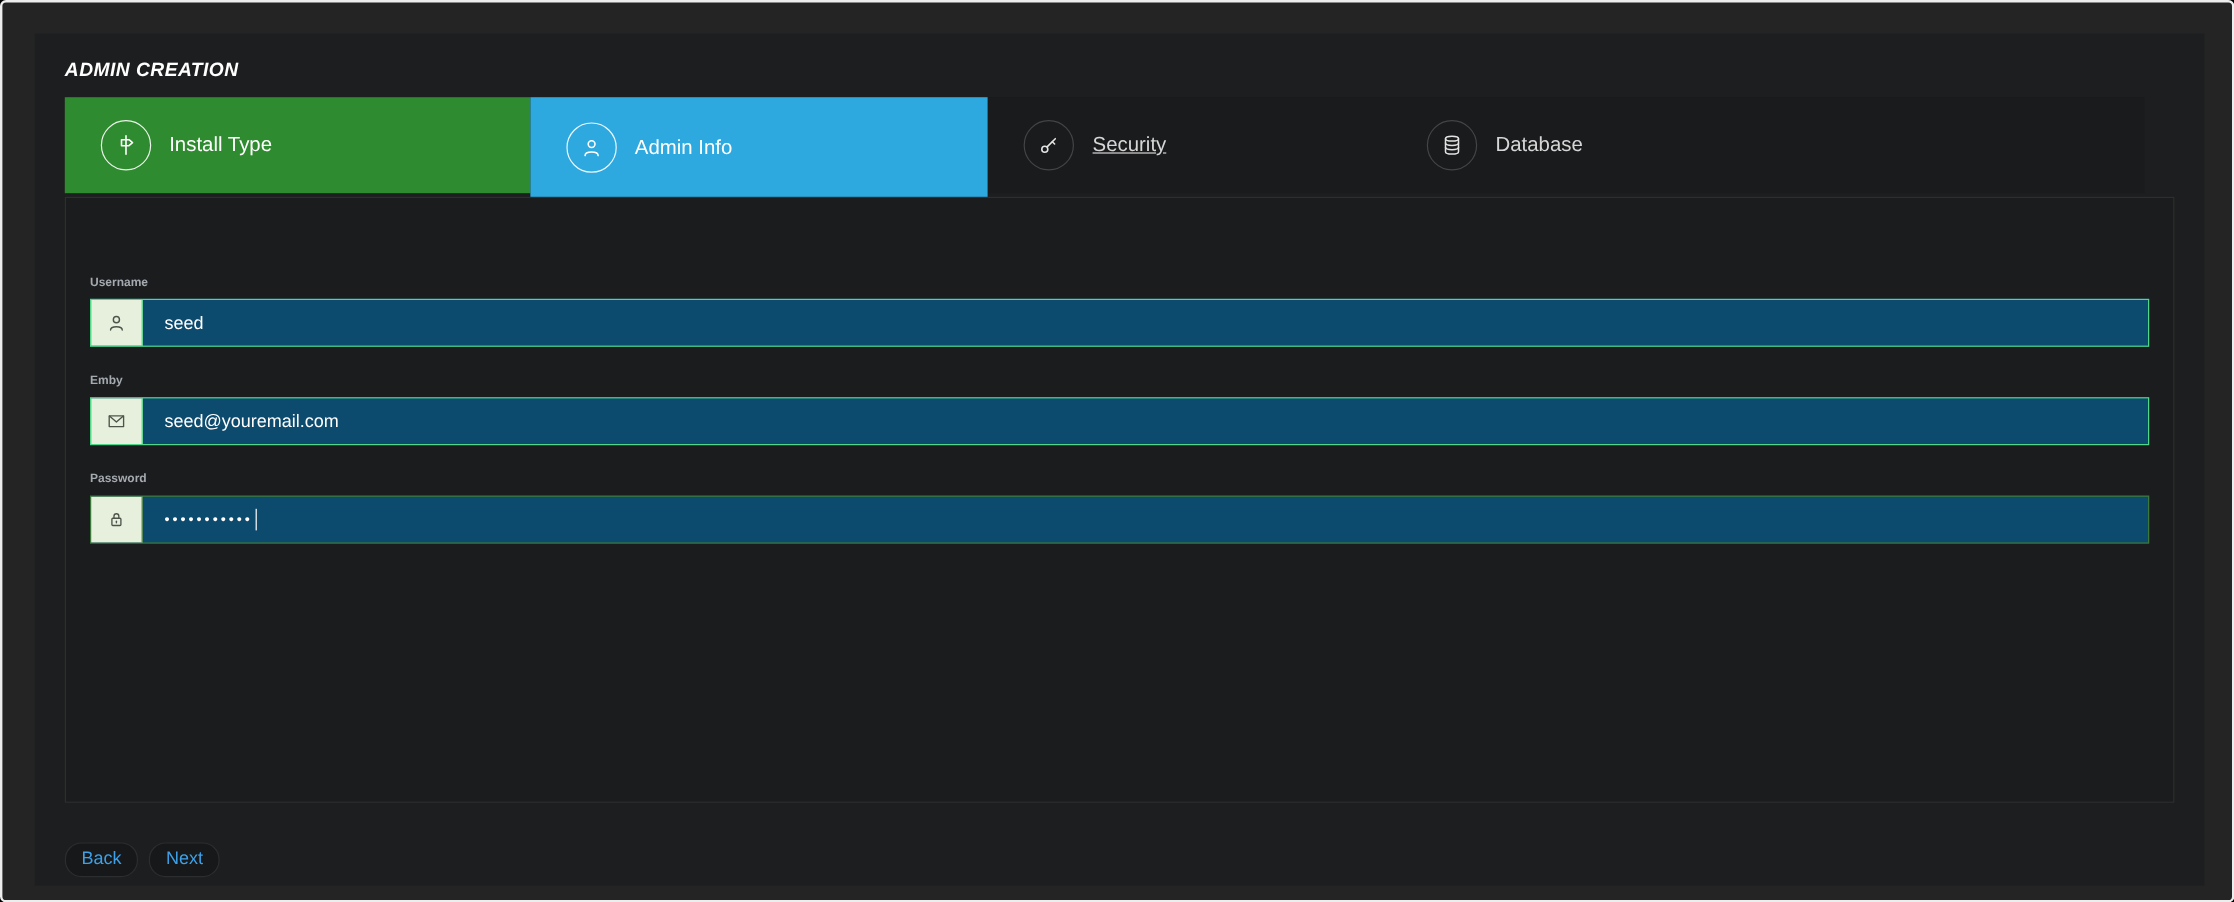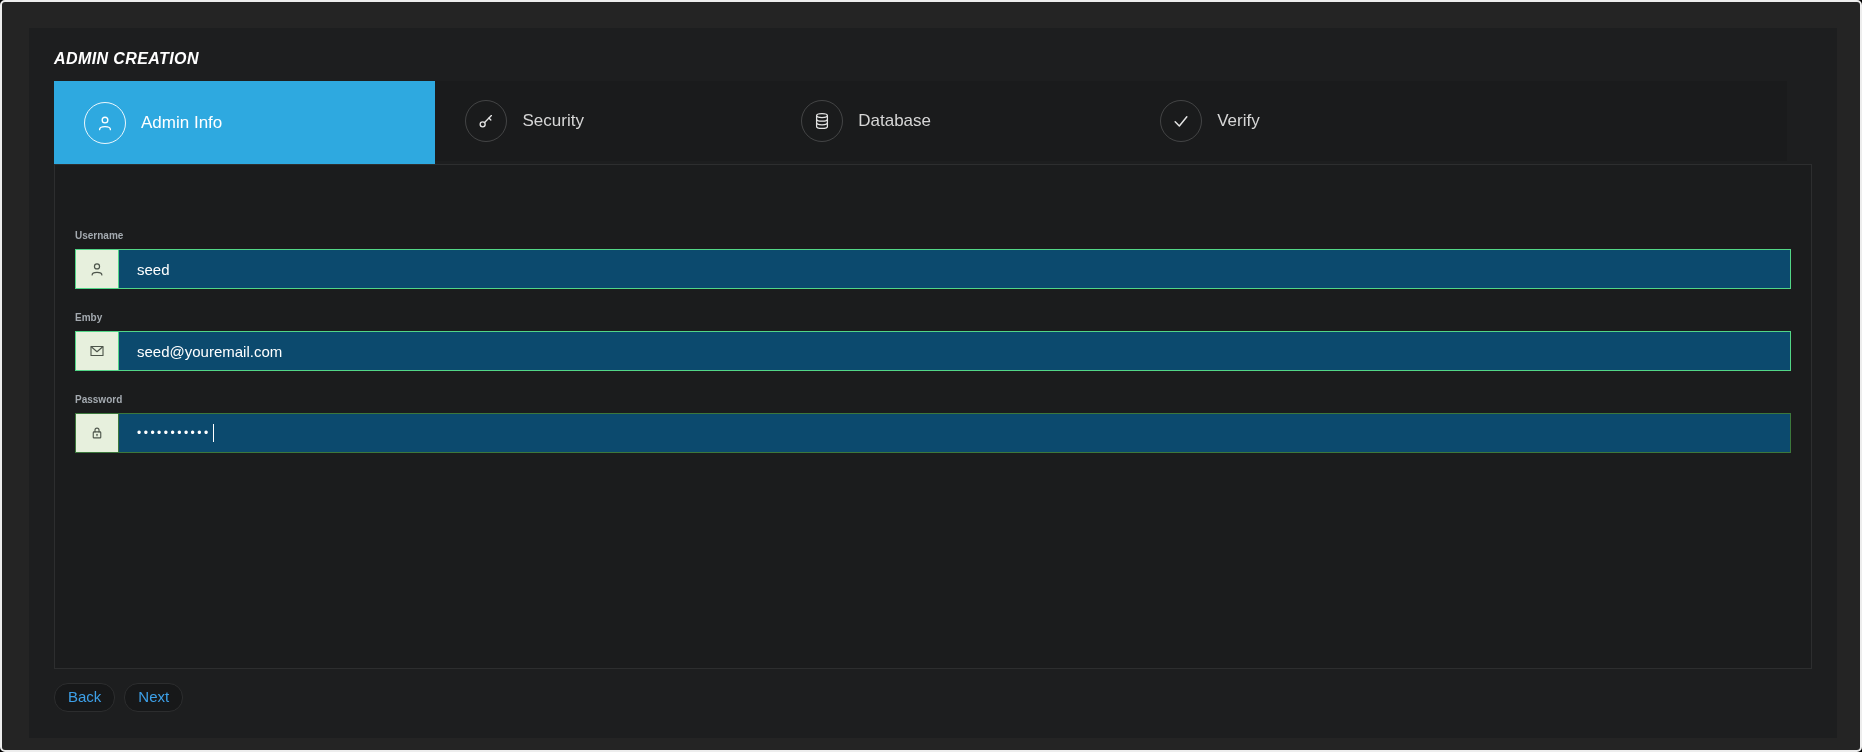--- a/index.html
+++ b/index.html
@@ -9,21 +9,21 @@
   .card-inner{padding:0 25px;}
   .card-title{margin:0;padding-top:22px;font-size:16px;font-weight:bold;color:#ffffff;letter-spacing:.4px;font-style:italic;}
   
   .tabs{display:flex;align-items:flex-start;height:83px;margin-top:13px;background:transparent;}
   .tabs::before{content:"";position:absolute;left:25px;right:25px;height:80px;background:#1a1b1c;}
   .tab{position:relative;display:flex;align-items:center;gap:15px;padding-left:30px;box-sizing:border-box;height:80px;color:#d6d6d6;font-size:17px;cursor:pointer;}
   .tab .step-circle{width:40px;height:40px;border-radius:50%;border:1px solid rgba(255,255,255,.18);display:flex;align-items:center;justify-content:center;flex:0 0 auto;color:#e3e3e3;}
   .tab.complete{background:#2f8b2f;color:#fff;}
   .tab.active{background:#2ea9e0;color:#fff;height:83px;}
   .tab.complete .step-circle,.tab.active .step-circle{border-color:rgba(255,255,255,.9);color:#fff;}
-  .tab.w1{width:22.07%;}.tab.w2{width:21.7%;}.tab.w3{width:19.1%;}.tab.w4{width:20.42%;}.tab.w5{width:16.71%;}
+  .tab.w1{width:22.07%;}.tab.w2{width:21.7%;}.tab.w3{width:19.1%;text-decoration:underline;}.tab.w4{width:20.42%;}.tab.w5{width:16.71%;}
   .tab svg{display:block;}
   
   .panel{box-sizing:border-box;height:505px;border:1px solid #2d2e2f;background:#1b1c1d;padding:37px 20px 0;}
   .notice{margin:0 16px;}
   .notice-header{height:60px;display:flex;align-items:center;padding:0 26px;background:#242527;border-bottom:2px solid #2ea9e0;}
   .notice-header .warn{color:#f2f2f2;margin-right:12px;display:flex;}
   .notice-title{color:#ffffff;font-weight:bold;font-size:16px;}
   .notice-controls{margin-left:auto;display:flex;align-items:center;gap:10px;}
   .notice-ctrl{background:none;border:none;color:#eeeeee;font-size:16px;line-height:1;padding:4px 8px;cursor:pointer;font-family:inherit;}
   .notice-body{box-sizing:border-box;height:88px;background:#2e2f31;padding:27px 16px 0;}
@@ -35,33 +35,42 @@
   .field-label{display:block;color:#a4aab0;font-weight:bold;font-size:10px;margin-bottom:8px;}
   .input-row{display:flex;align-items:stretch;height:40px;box-sizing:border-box;border:1px solid #52d687;background:#0c4a6e;}
   .input-row.pw{border-color:#3c783c;}
   .icon-box{width:42px;flex:0 0 auto;background:#e7f0dd;border-right:1px solid inherit;display:flex;align-items:center;justify-content:center;color:#4d554b;border-right:1px solid #52d687;}
   .input-row.pw .icon-box{border-right-color:#3c783c;}
   .text-input{flex:1;background:transparent;border:none;outline:none;color:#ffffff;font-size:15px;padding:0 0 0 18px;font-family:"Liberation Sans",sans-serif;}
   .pw-display{flex:1;display:flex;align-items:center;padding-left:18px;color:#ffffff;}
   .pw-dots{font-size:12px;letter-spacing:2.5px;line-height:1;}
   .caret{display:inline-block;width:1px;height:18px;background:#ffffff;margin-left:2px;}
   
-  .footer{display:flex;gap:9px;margin-top:14px;}
+  .footer{display:flex;gap:9px;margin-top:33px;}
   .btn{background:rgba(0,0,0,.18);border:1px solid #2c2d2e;border-radius:14px;color:#3da0e8;font-size:15px;padding:4px 13px;cursor:pointer;font-family:"Liberation Sans",sans-serif;line-height:1.25;}
 </style>
 </head>
 <body>
 
 <div class="window">
   <div class="card">
     <div class="card-inner">
       <h1 class="card-title">ADMIN CREATION</h1>
     </div>
 
     <div class="tabs" style="margin:13px 25px 0;position:relative;">
+      <div class="tab complete w1">
+        <span class="step-circle">
+          <svg width="20" height="20" viewBox="0 0 24 24" fill="none" stroke="currentColor" stroke-width="1.6" stroke-linejoin="round" stroke-linecap="round">
+            <line x1="12" y1="2.5" x2="12" y2="21"></line>
+            <path d="M7.5 6.5 h7.5 l3.5 3 -3.5 3 h-7.5 z"></path>
+          </svg>
+        </span>
+        <span>Install Type</span>
+      </div>
       <div class="tab active w2">
         <span class="step-circle">
           <svg width="20" height="20" viewBox="0 0 24 24" fill="none" stroke="currentColor" stroke-width="1.6" stroke-linecap="round">
             <circle cx="12" cy="8.5" r="3.4"></circle>
             <path d="M5.5 20 C5.5 15.2 18.5 15.2 18.5 20"></path>
           </svg>
         </span>
         <span>Admin Info</span>
       </div>
       <div class="tab w3">
@@ -77,28 +86,20 @@
       <div class="tab w4">
         <span class="step-circle">
           <svg width="20" height="20" viewBox="0 0 24 24" fill="none" stroke="currentColor" stroke-width="1.5" stroke-linecap="round">
             <ellipse cx="12" cy="5.5" rx="6.5" ry="2.4"></ellipse>
             <path d="M5.5 5.5 V18.5 a6.5 2.4 0 0 0 13 0 V5.5"></path>
             <path d="M5.5 9.8 a6.5 2.4 0 0 0 13 0"></path>
             <path d="M5.5 14.1 a6.5 2.4 0 0 0 13 0"></path>
           </svg>
         </span>
         <span>Database</span>
-      </div>
-      <div class="tab w5">
-        <span class="step-circle">
-          <svg width="20" height="20" viewBox="0 0 24 24" fill="none" stroke="currentColor" stroke-width="1.8" stroke-linecap="round" stroke-linejoin="round">
-            <polyline points="5,13 10,18 19,7"></polyline>
-          </svg>
-        </span>
-        <span>Verify</span>
       </div>
     </div>
 
     <div class="card-inner">
       <div class="panel">
 
         <div class="notice">
         </div>
 
         <div class="form">

